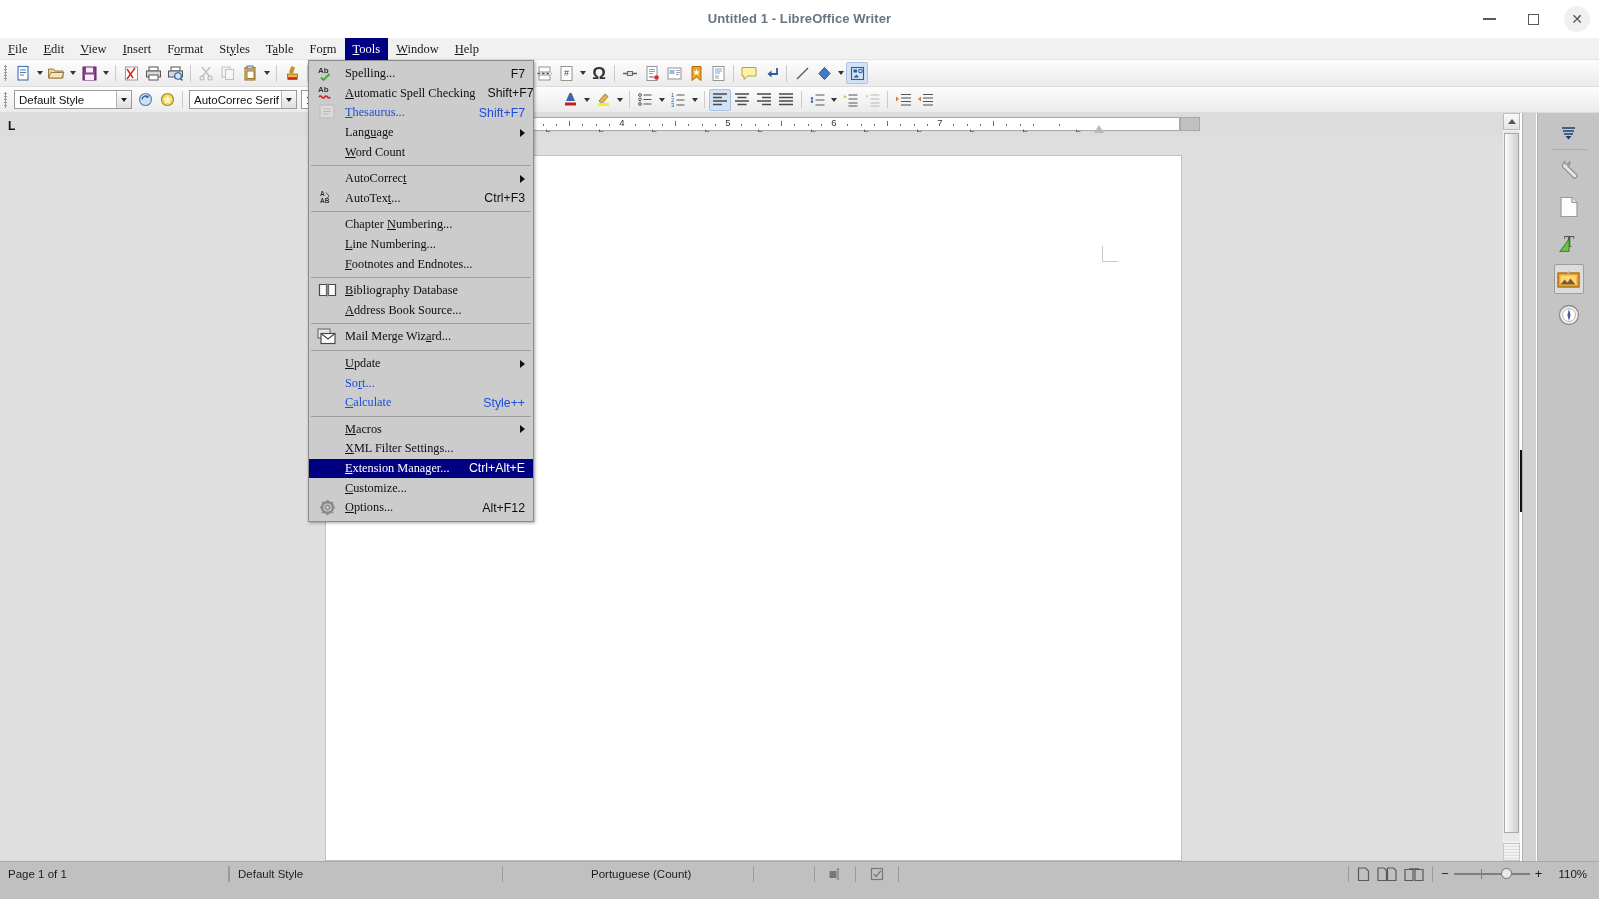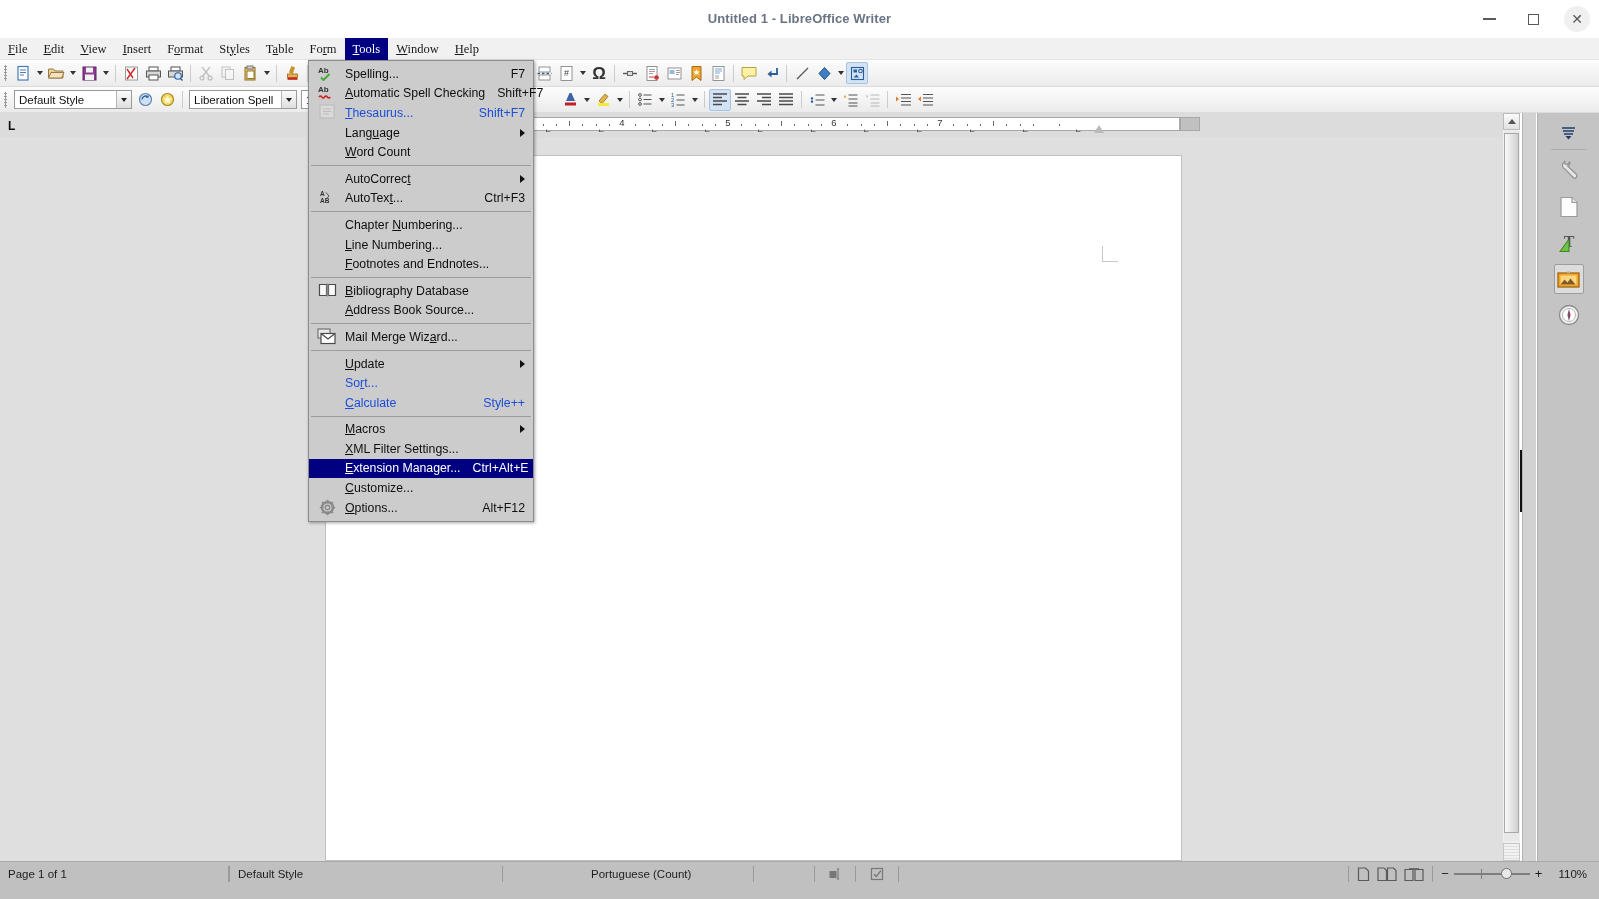--- a/index.html
+++ b/index.html
@@ -167,21 +167,21 @@
     background:#cccccc; border:1px solid #8c8c8c;
     box-shadow: 1px 1px 3px rgba(0,0,0,0.35);
     padding:3px 0 4px 0; z-index:50;
   }
   .dd-row {
     position:relative; height:19.6px; display:flex; align-items:center;
     font-size:12.3px; color:#0f0f0f; padding-left:36px; padding-right:8px;
   }
   .dd-row.hl { background:#000080; color:#ffffff; }
   .dd-row.disabled { color:#1d4ed8; }
-  .dd-row .dd-label { flex:1; white-space:nowrap; }
+  .dd-row .dd-label { flex:1; white-space:nowrap;font-family:Liberation Serif, serif; }
   .dd-row .dd-accel { font-size:12.3px; white-space:nowrap; margin-left:12px; }
   .dd-row .dd-sub {
     width:0;height:0;border-top:4px solid transparent;border-bottom:4px solid transparent;
     border-left:5px solid #111; margin-left:8px;
   }
   .dd-icon { position:absolute; left:8px; top:50%; transform:translateY(-50%);
              width:20px; height:18px; display:flex; justify-content:center; }
   .dd-sep { height:1px; background:#ffffff; border-top:1px solid #9d9d9d; margin:3px 2px; }
   .dd-row u { text-decoration: underline; }
 
@@ -434,21 +434,21 @@
     <div class="tb-btn">
       <svg width="17" height="17" viewBox="0 0 17 17">
           <circle cx="8.5" cy="8.5" r="6" fill="#f2d96a" stroke="#a98d20" stroke-width="1.2"></circle>
           <path d="M8.5 4.5l1.3 2.7 3 .4-2.2 2.1.5 3-2.6-1.4L5.9 12.7l.5-3-2.2-2.1 3-.4z" fill="#fff6c9"></path>
         </svg>
     </div>
 
     <div class="tb-sep"></div>
 
     <div class="combo font">
-      <span class="cval">Liberation Spell</span>
+      <span class="cval">AutoCorrec Serif</span>
       <span class="cbtn">
           <span class="caret"></span>
         </span>
     </div>
     <div class="combo size">
       <span class="cval">12</span>
       <span class="cbtn">
           <span class="caret"></span>
         </span>
     </div>

